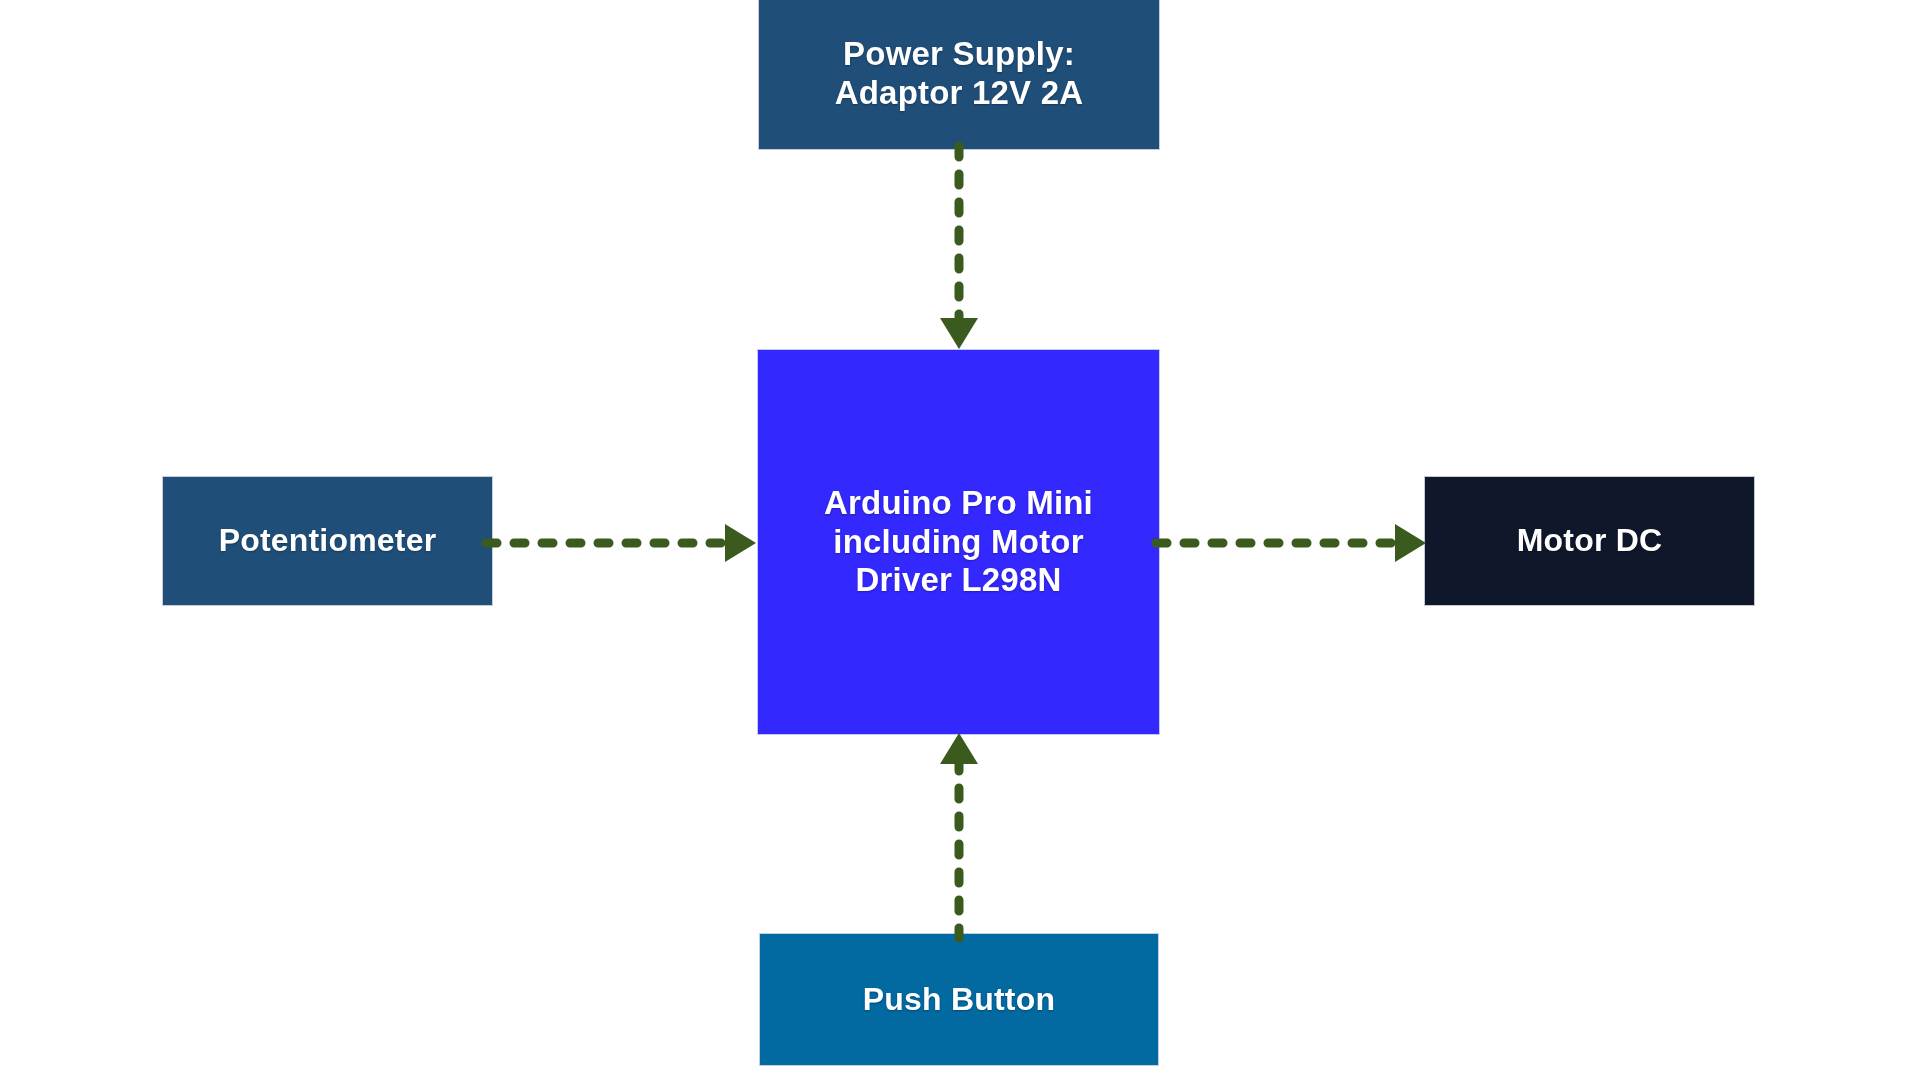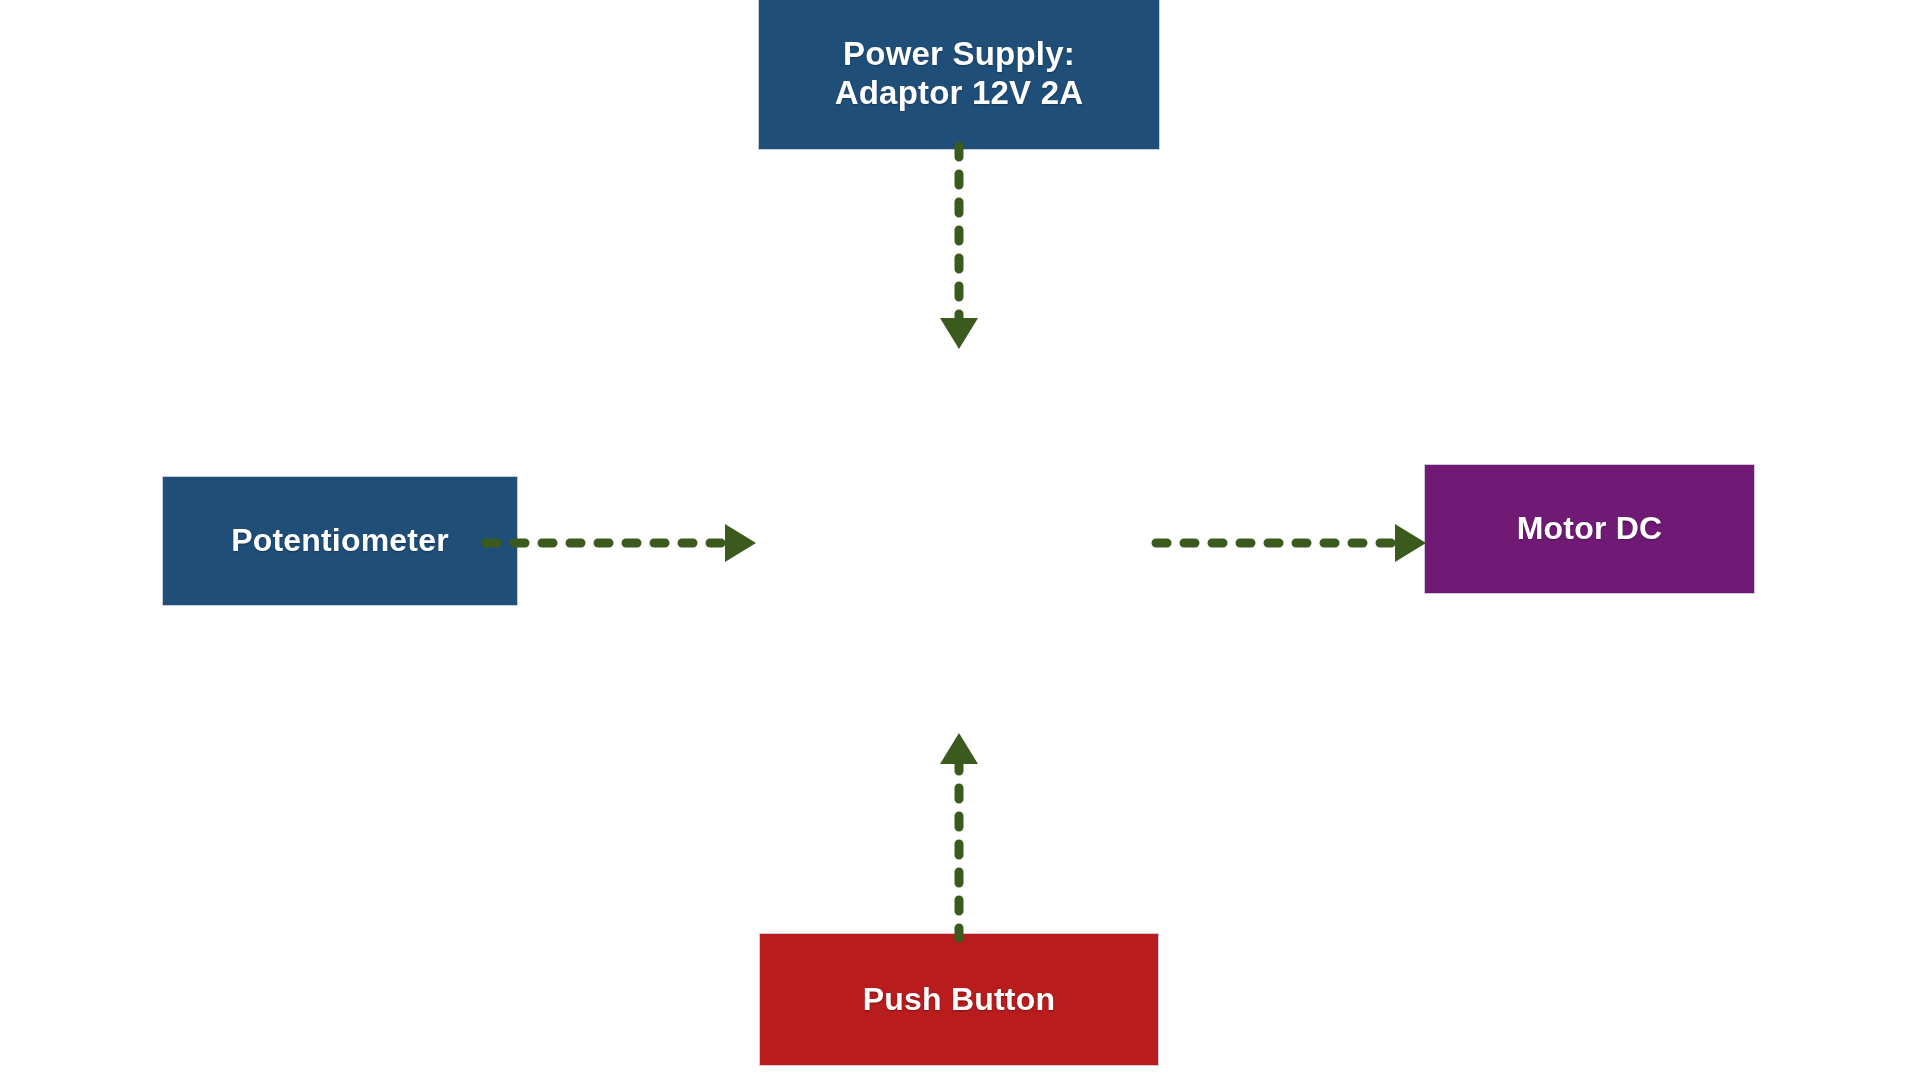--- a/index.html
+++ b/index.html
@@ -43,32 +43,32 @@
     background: #1F4E79;
     font-size: 33px;
   }
   #node-arduino {
     left: 757px;  top: 349px;  width: 403px; height: 386px;
     background: #3328FE;
     font-size: 33px;
     border-color: rgba(225,228,236,0.85);
   }
   #node-potentiometer {
-    left: 162px;  top: 476px;  width: 356px; height: 130px;
+    left: 162px;  top: 476px;  width: 331px; height: 130px;
     background: #1F4E79;
     font-size: 32px;
   }
   #node-motor-dc {
-    left: 1424px; top: 464px;  width: 331px; height: 130px;
-    background: #701a75;
+    left: 1424px; top: 476px;  width: 331px; height: 130px;
+    background: #0f172a;
     font-size: 32px;
   }
   #node-push-button {
     left: 759px;  top: 933px;  width: 400px; height: 133px;
-    background: #b91c1c;
+    background: #0369a1;
     font-size: 32px;
   }
 
   
   .connector {
     position: absolute;
     overflow: visible;
   }
   #conn-power-to-arduino { left: 900px; top: 140px;  width: 120px; height: 220px; }
   #conn-pot-to-arduino   { left: 480px; top: 500px;  width: 290px; height: 90px;  }
@@ -78,20 +78,25 @@
 </head>
 <body>
 
 <div id="canvas">
 
   <div class="node" id="node-power-supply">
     <span class="label">Power Supply:
 Adaptor 12V 2A</span>
   </div>
 
+  <div class="node" id="node-arduino">
+    <span class="label">Arduino Pro Mini
+including Motor
+Driver L298N</span>
+  </div>
 
   <div class="node" id="node-potentiometer">
     <span class="label">Potentiometer</span>
   </div>
 
   <div class="node" id="node-motor-dc">
     <span class="label">Motor DC</span>
   </div>
 
   <div class="node" id="node-push-button">

